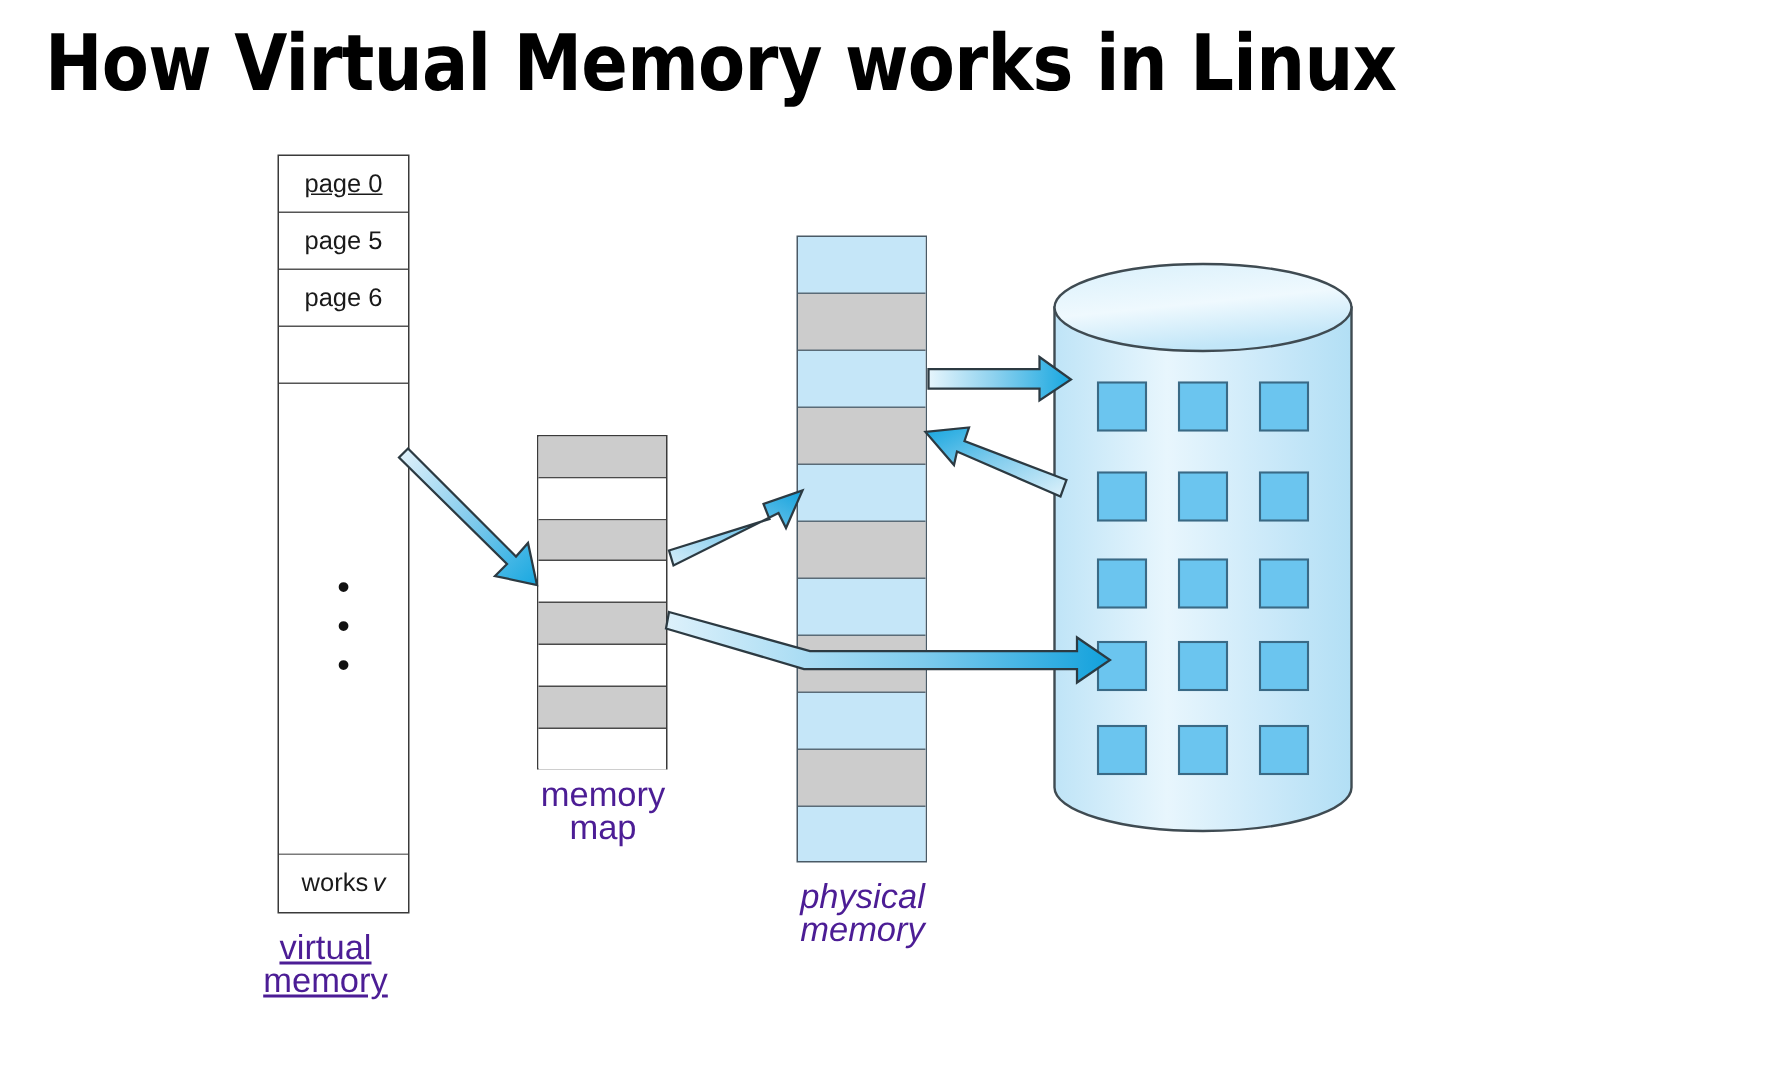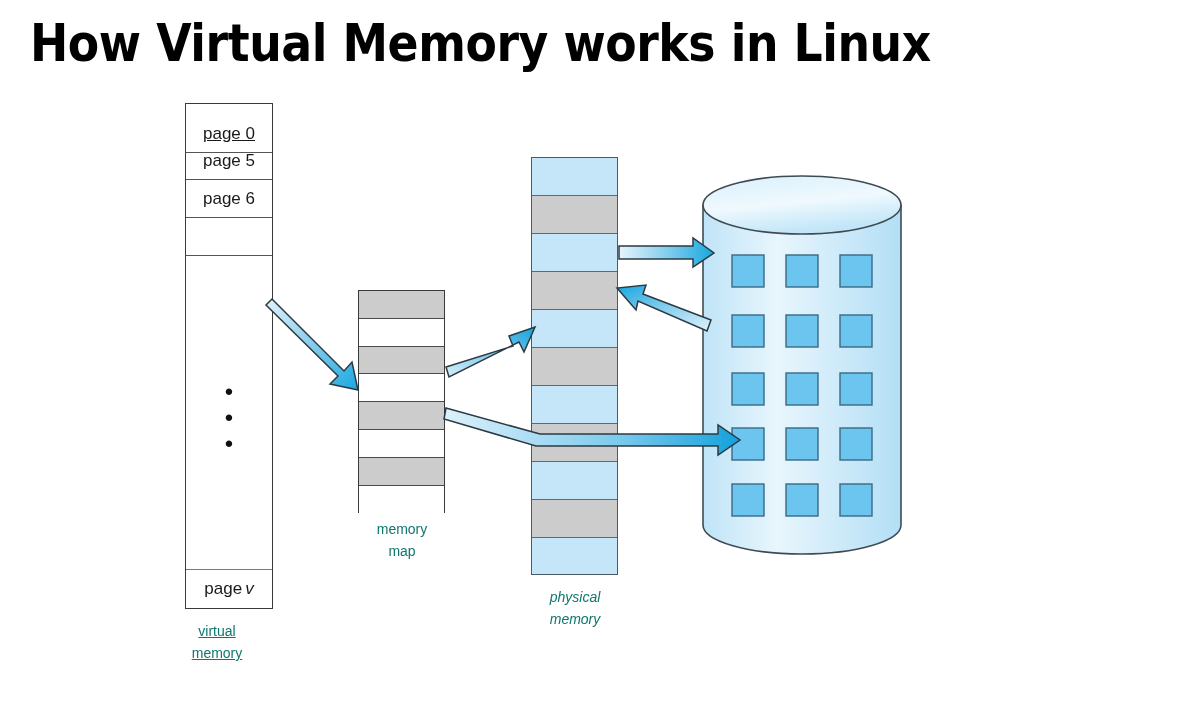--- a/index.html
+++ b/index.html
@@ -114,52 +114,52 @@
     width: 100%;
     box-sizing: border-box;
     border-bottom: 1.3px solid #5a6b77;
   }
   .pm-row.last { border-bottom: none; }
 
   
   .cap {
     position: absolute;
     text-align: center;
-    font-size: 14px;
+    font-size: 23px;
     line-height: 22px;
-    color: #0f766e;
+    color: #4c1d95;
     white-space: pre-line;
   }
   #cap-vm { left: 173px; top: 620px; width: 88px; text-decoration: underline; }
   #cap-mm { left: 352px; top: 518px; width: 100px; }
   #cap-pm { left: 525px; top: 586px; width: 100px; font-style: italic; }
 </style>
 </head>
 <body>
 
 <div id="title">How Virtual Memory works in Linux</div>
 
 <div id="vm-col">
-  <div class="vm-row" style="top:11px;height:38px;text-decoration:underline;">
+  <div class="vm-row" style="top:0px;height:38px;text-decoration:underline;">
     <span>page 0</span>
   </div>
   <div class="vm-row" style="top:38px;height:38px;">
     <span>page 5</span>
   </div>
   <div class="vm-row" style="top:76px;height:38px;">
     <span>page 6</span>
   </div>
   <div class="vm-row" style="top:114px;height:38px;">
     <span></span>
   </div>
   <div class="vm-row noline" style="top:152px;height:313px;">
     <span></span>
   </div>
   <div class="vm-row noline topline" style="top:465px;height:38px;">
-    <span>page </span>
+    <span>works </span>
       <span class="vm-ital">v</span>
   </div>
 
   <div id="vm-dots">
     <span>•</span>
     <span>•</span>
     <span>•</span>
   </div>
 </div>
 <div class="cap" id="cap-vm">virtual

